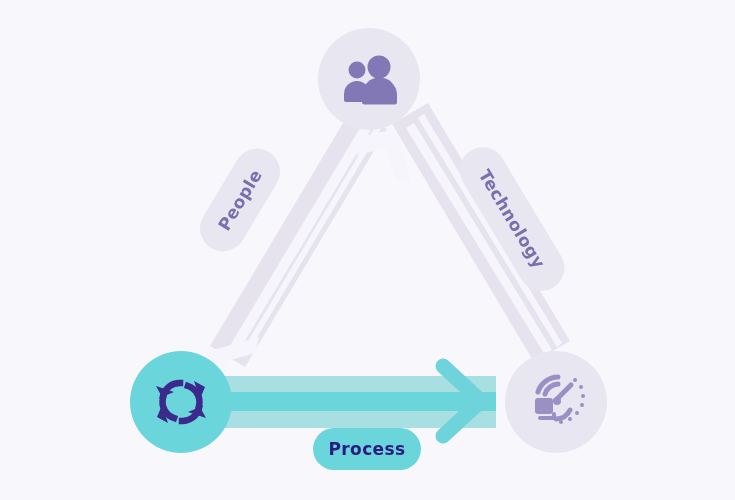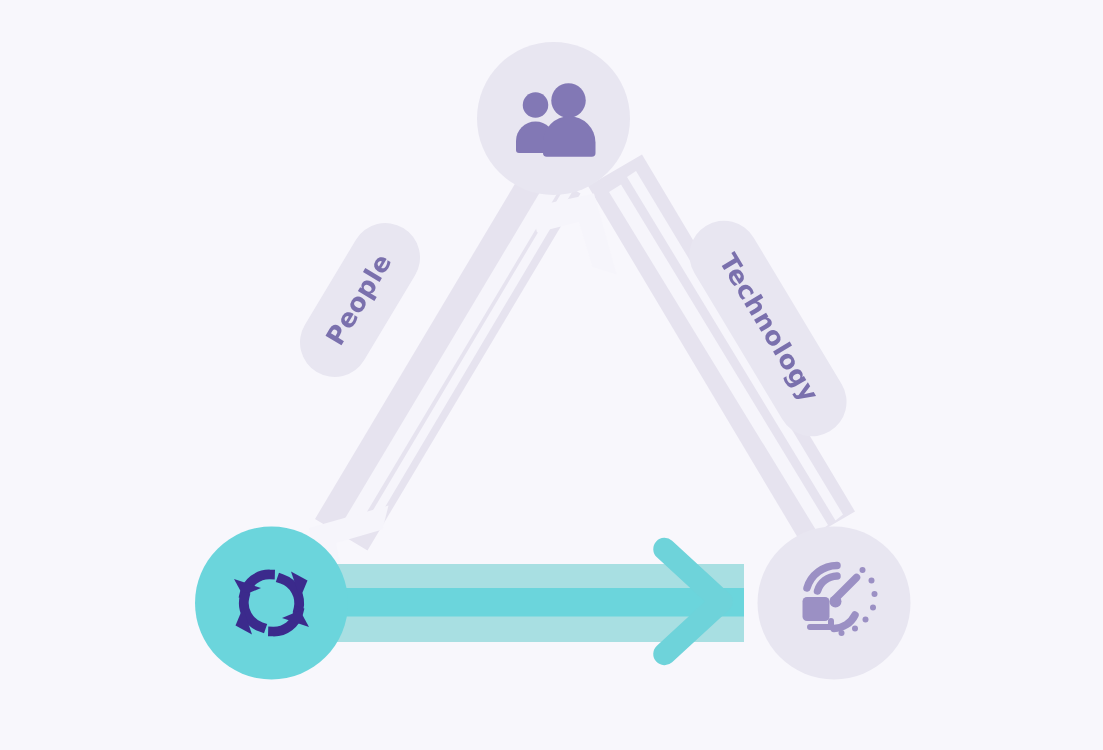--- a/index.html
+++ b/index.html
@@ -153,14 +153,15 @@
         <path d="M 540 418 l 14 0 l 0 -4" fill="none" stroke="#9b90c4" stroke-width="4" stroke-linecap="round"></path>
       </g>
     </g>
 
   </svg>
 
   <div class="label-pill" id="label-people">People</div>
 
   <div class="label-pill" id="label-technology">Technology</div>
 
+  <div class="label-pill" id="label-process">Process</div>
 
 </div>
 
 </body></html>

